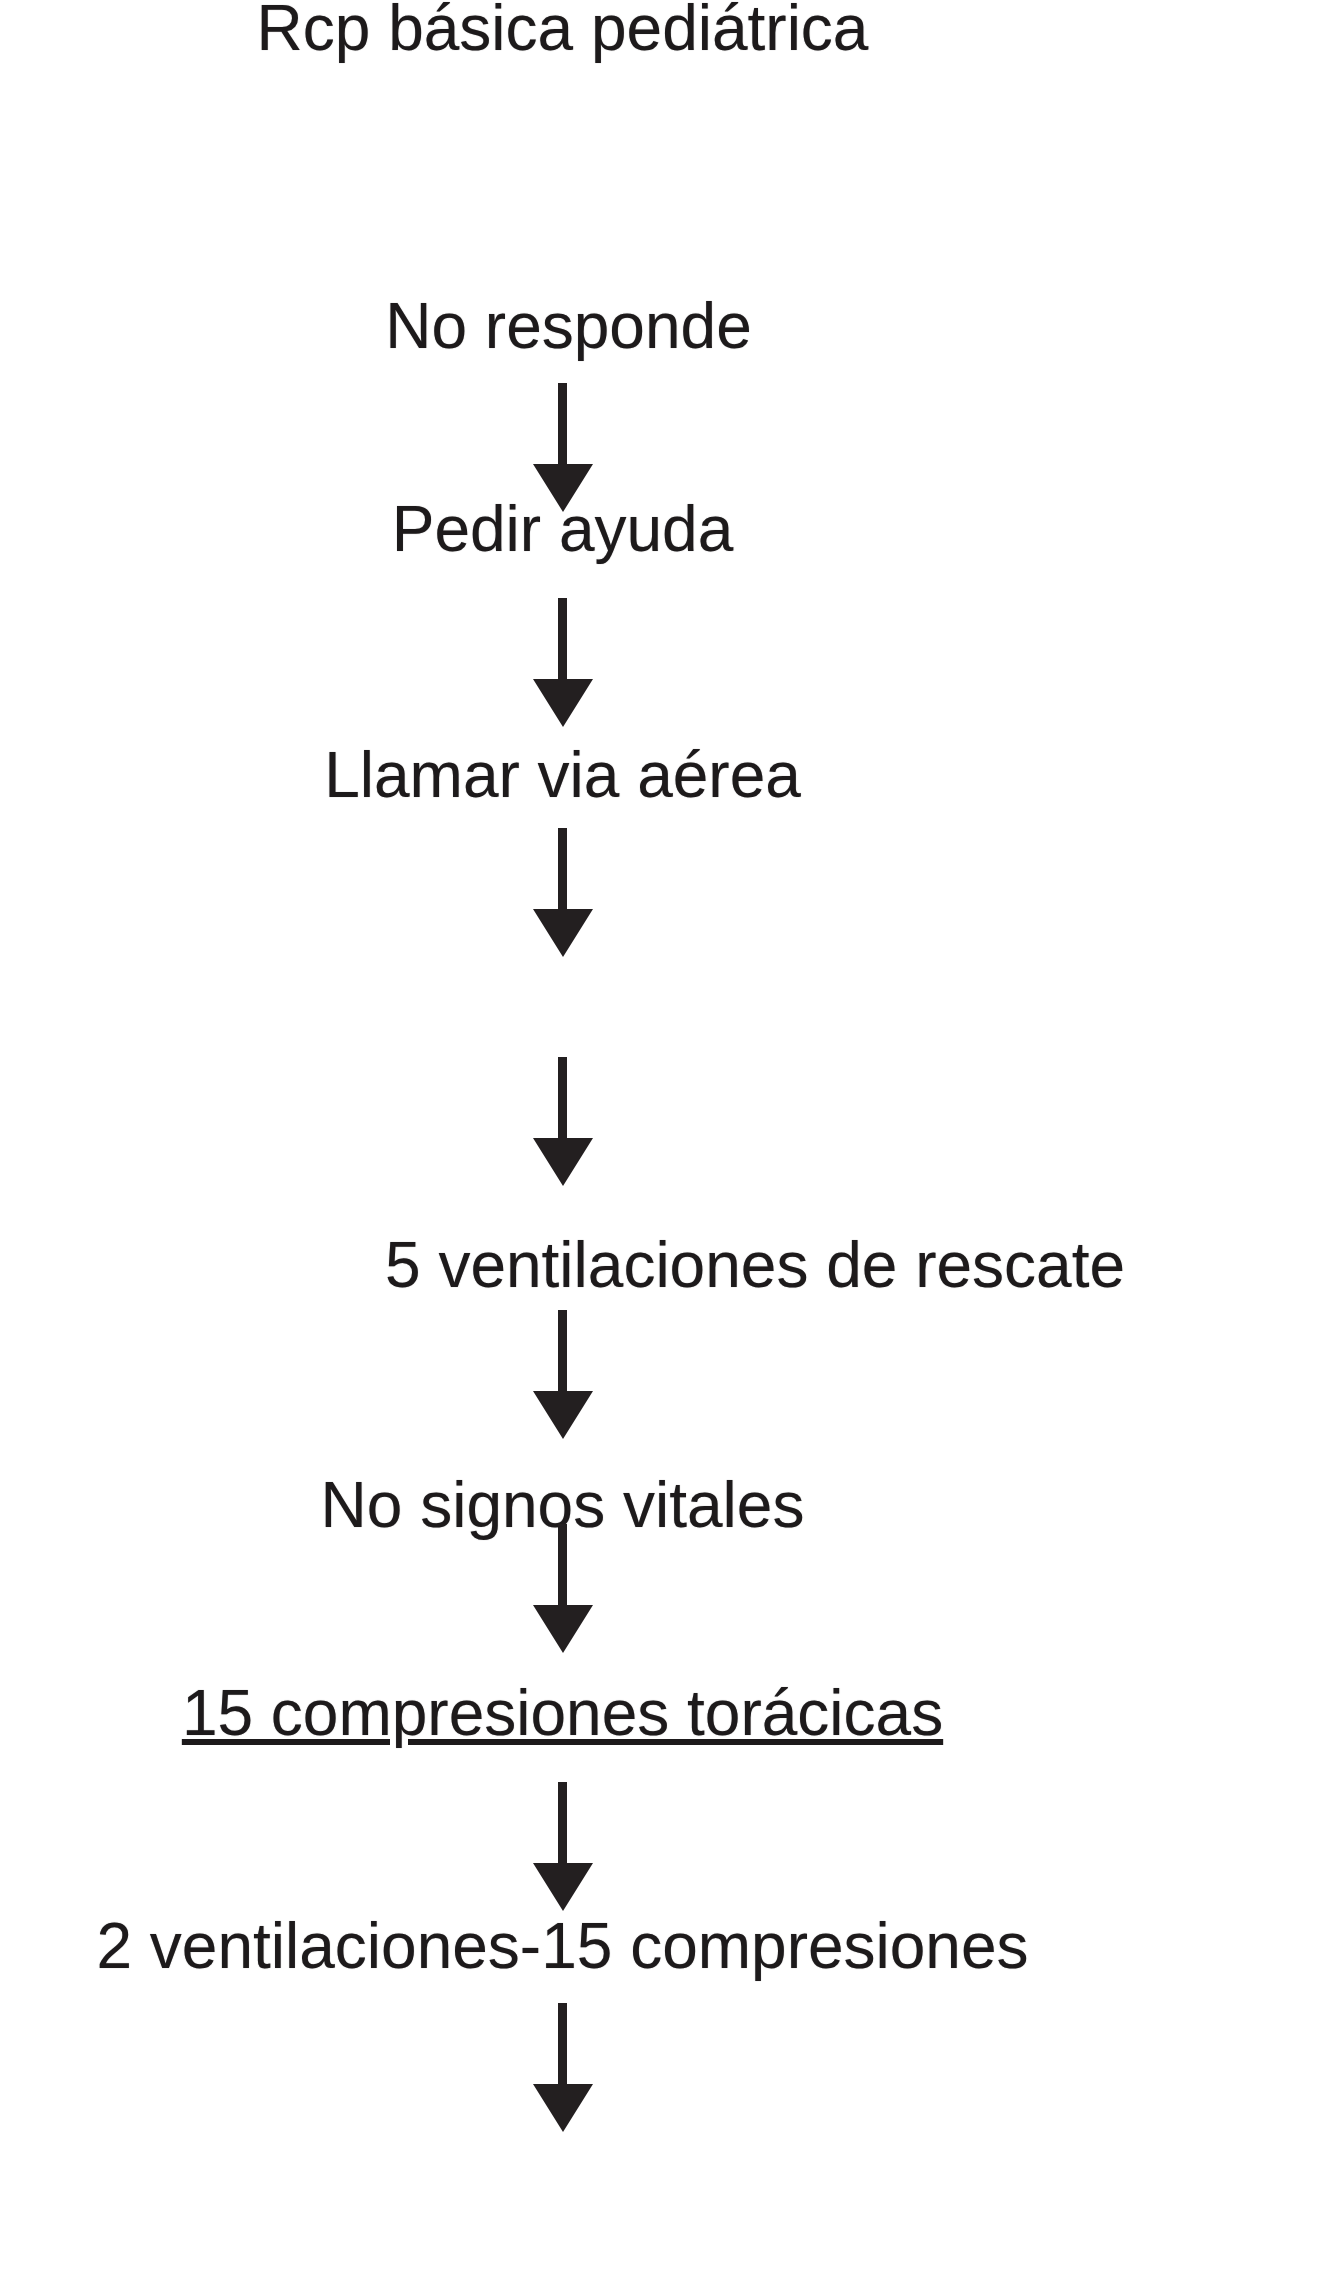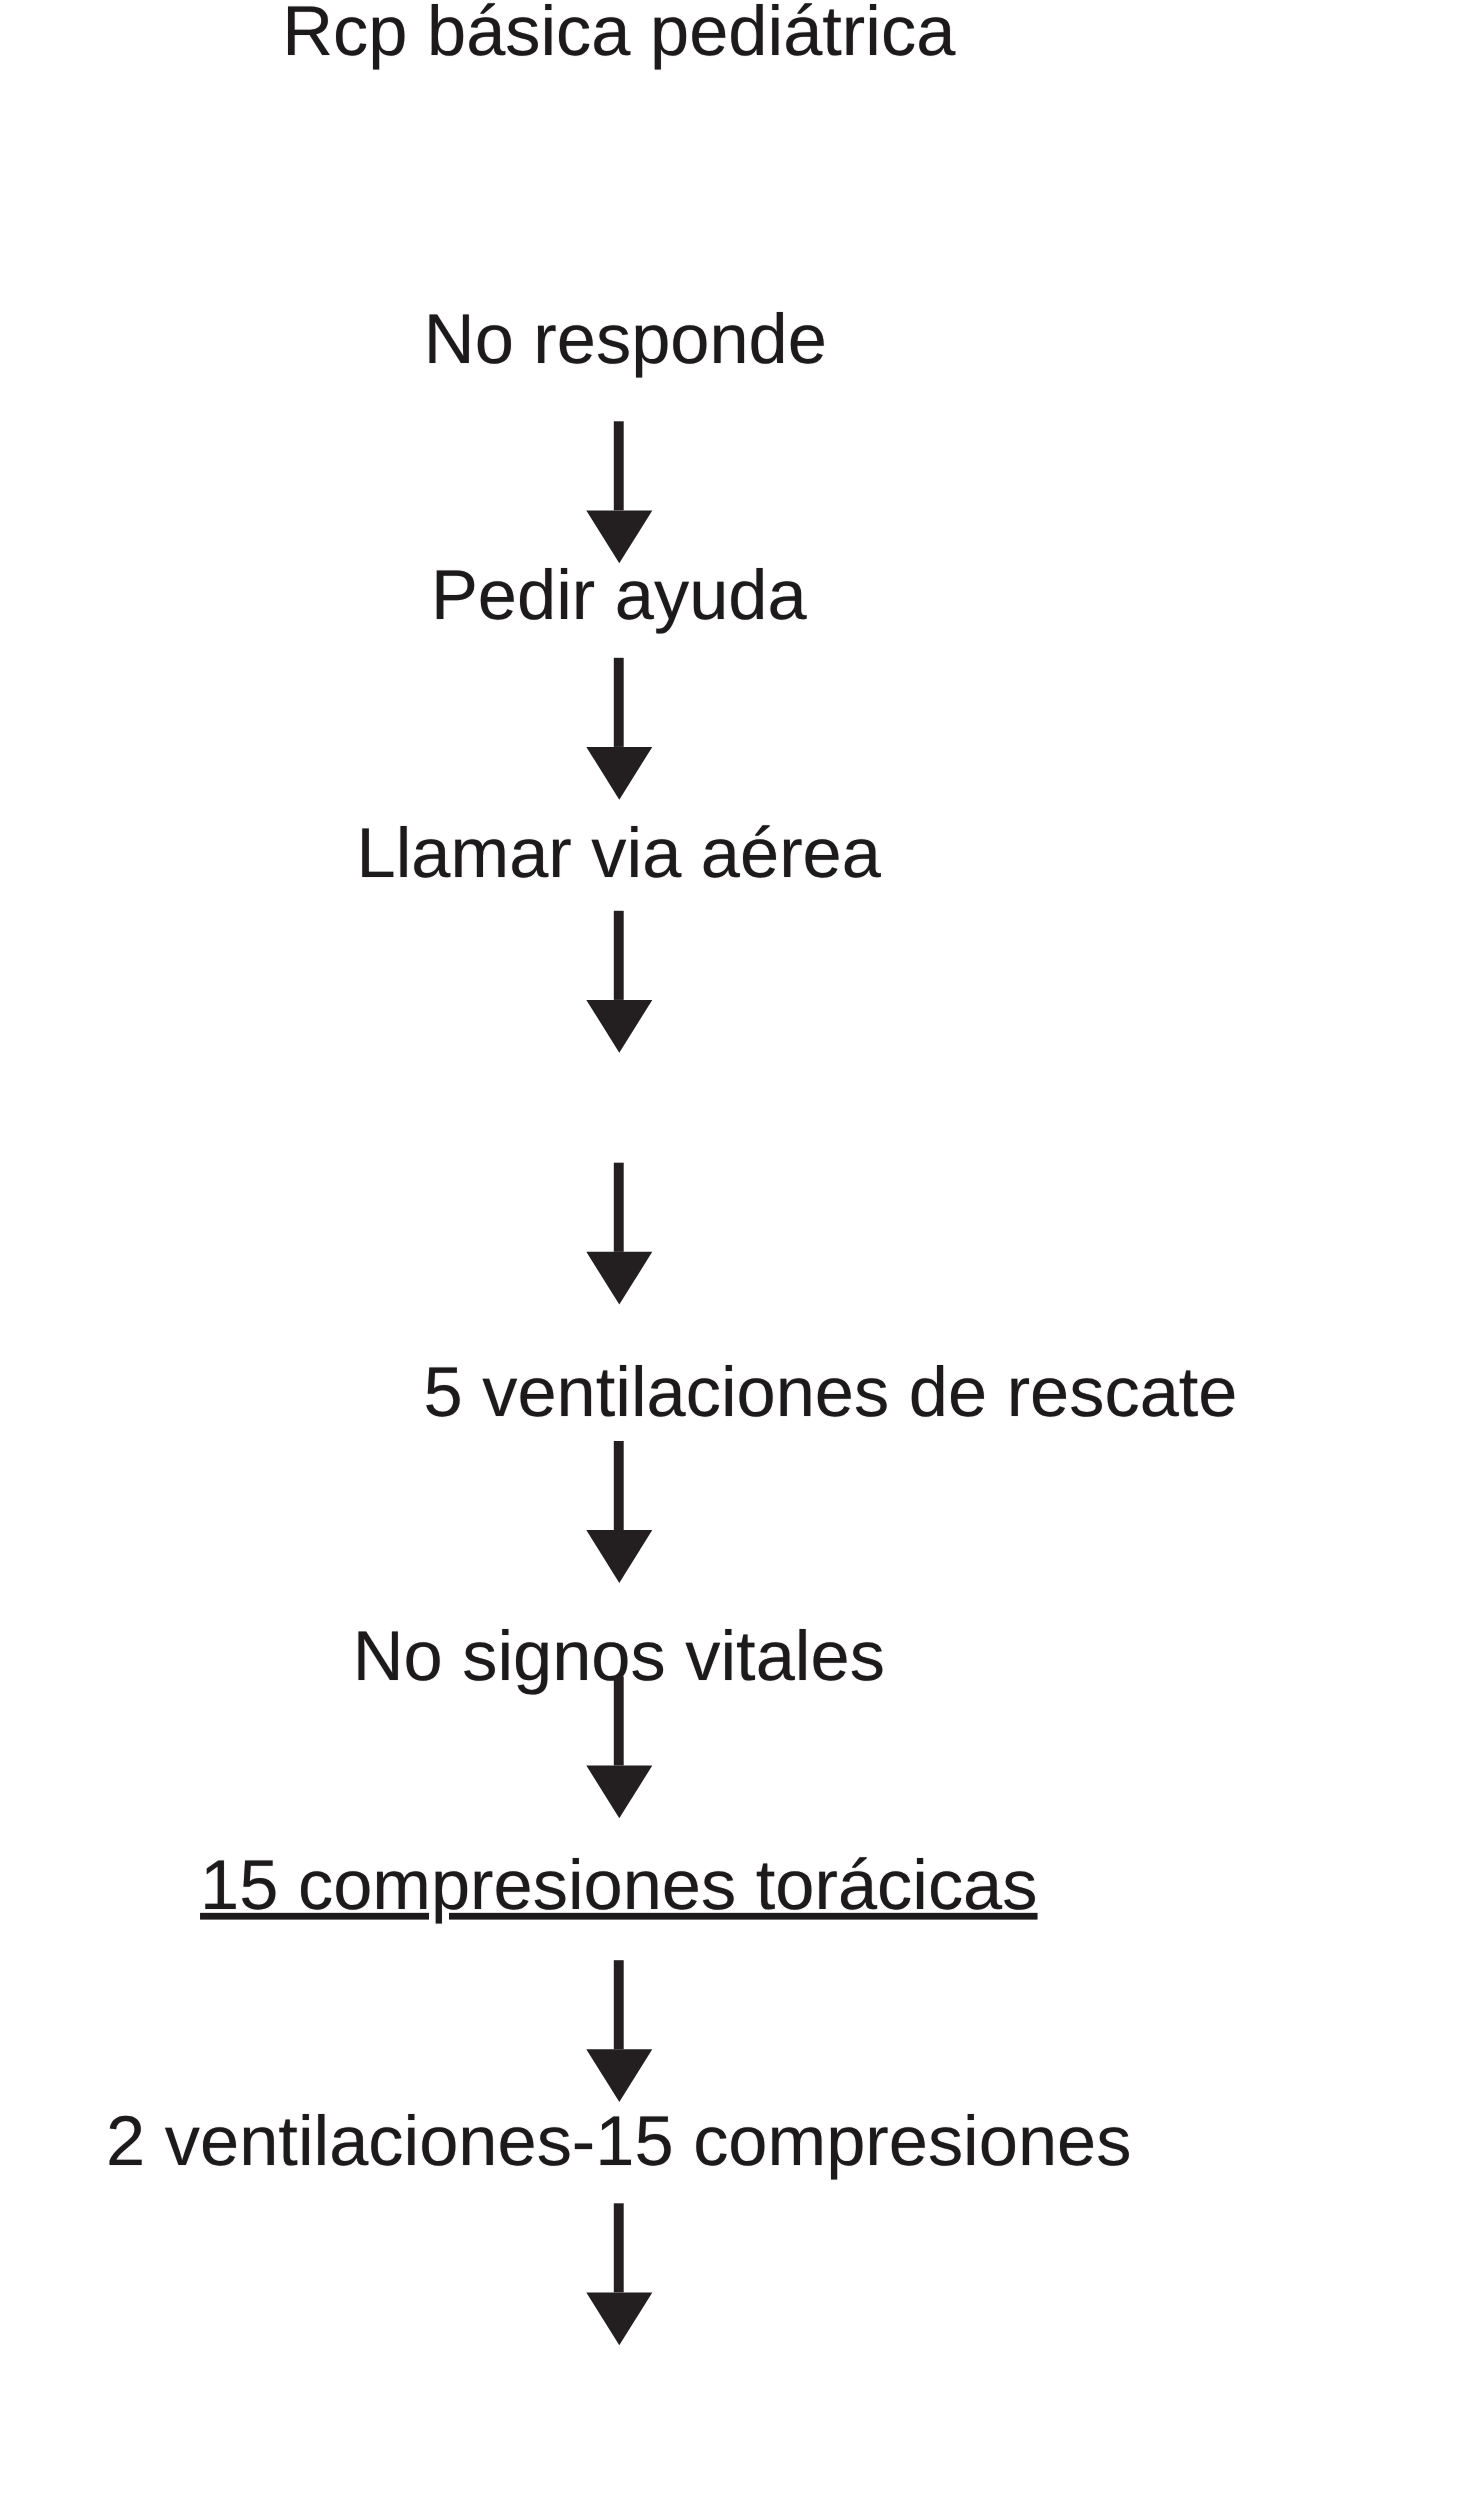--- a/index.html
+++ b/index.html
@@ -23,22 +23,22 @@
     text-align: center;
     font-size: 64px;
     line-height: 64px;
     font-weight: 400;
     color: #1d1a1b;
     letter-spacing: 0px;
     text-shadow: 0 0 1px rgba(29,26,27,0.45);
     white-space: nowrap;
   }
   .title { top: -4px; }
-  .step-0 { top: 276px; padding-left: 12px; }
-  .step-1 { top: 509px; }
+  .step-0 { top: 294px; padding-left: 12px; }
+  .step-1 { top: 497px; }
   .step-2 { top: 743px; }
   .step-3 { top: 979px; }
   .step-4 { top: 1233px; text-align: right; }
   .step-5 { top: 1441px; margin-top: 32px; }
   .step-6 { top: 1681px; text-decoration: underline; }
   .step-7 { top: 1914px; }
   .arrow {
     position: absolute;
     left: 50%;
     transform: translateX(-50%);

